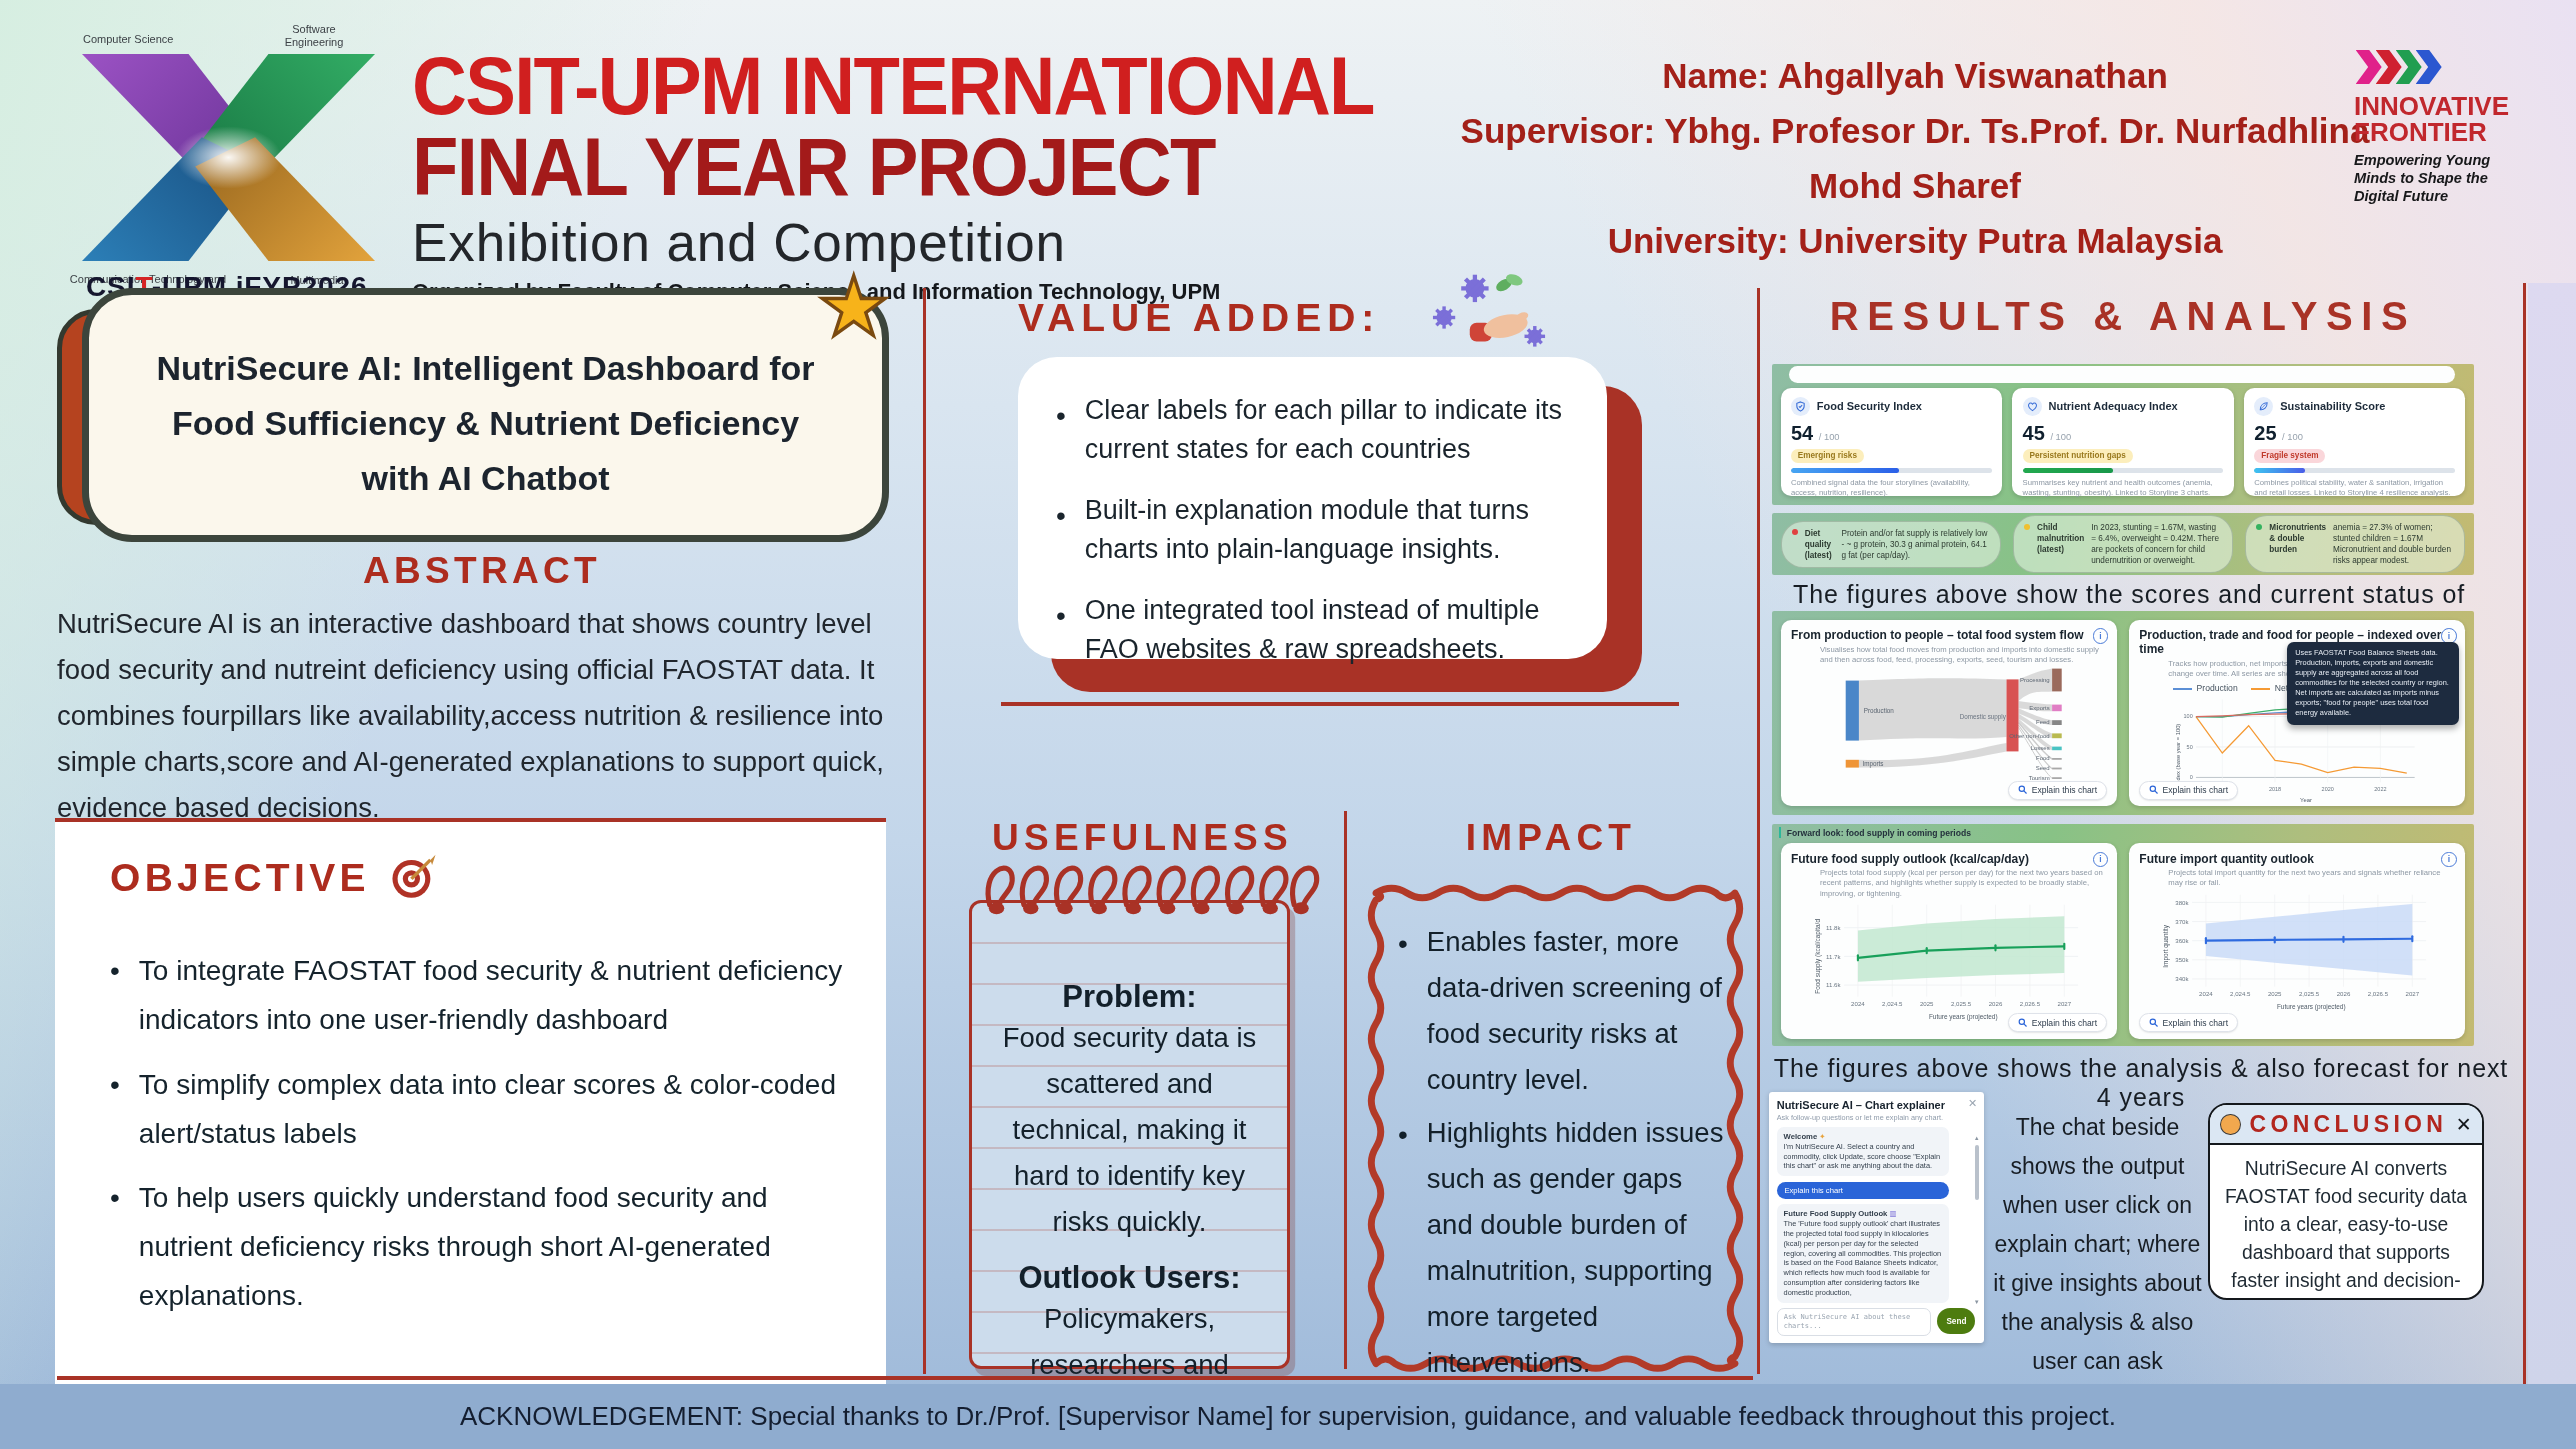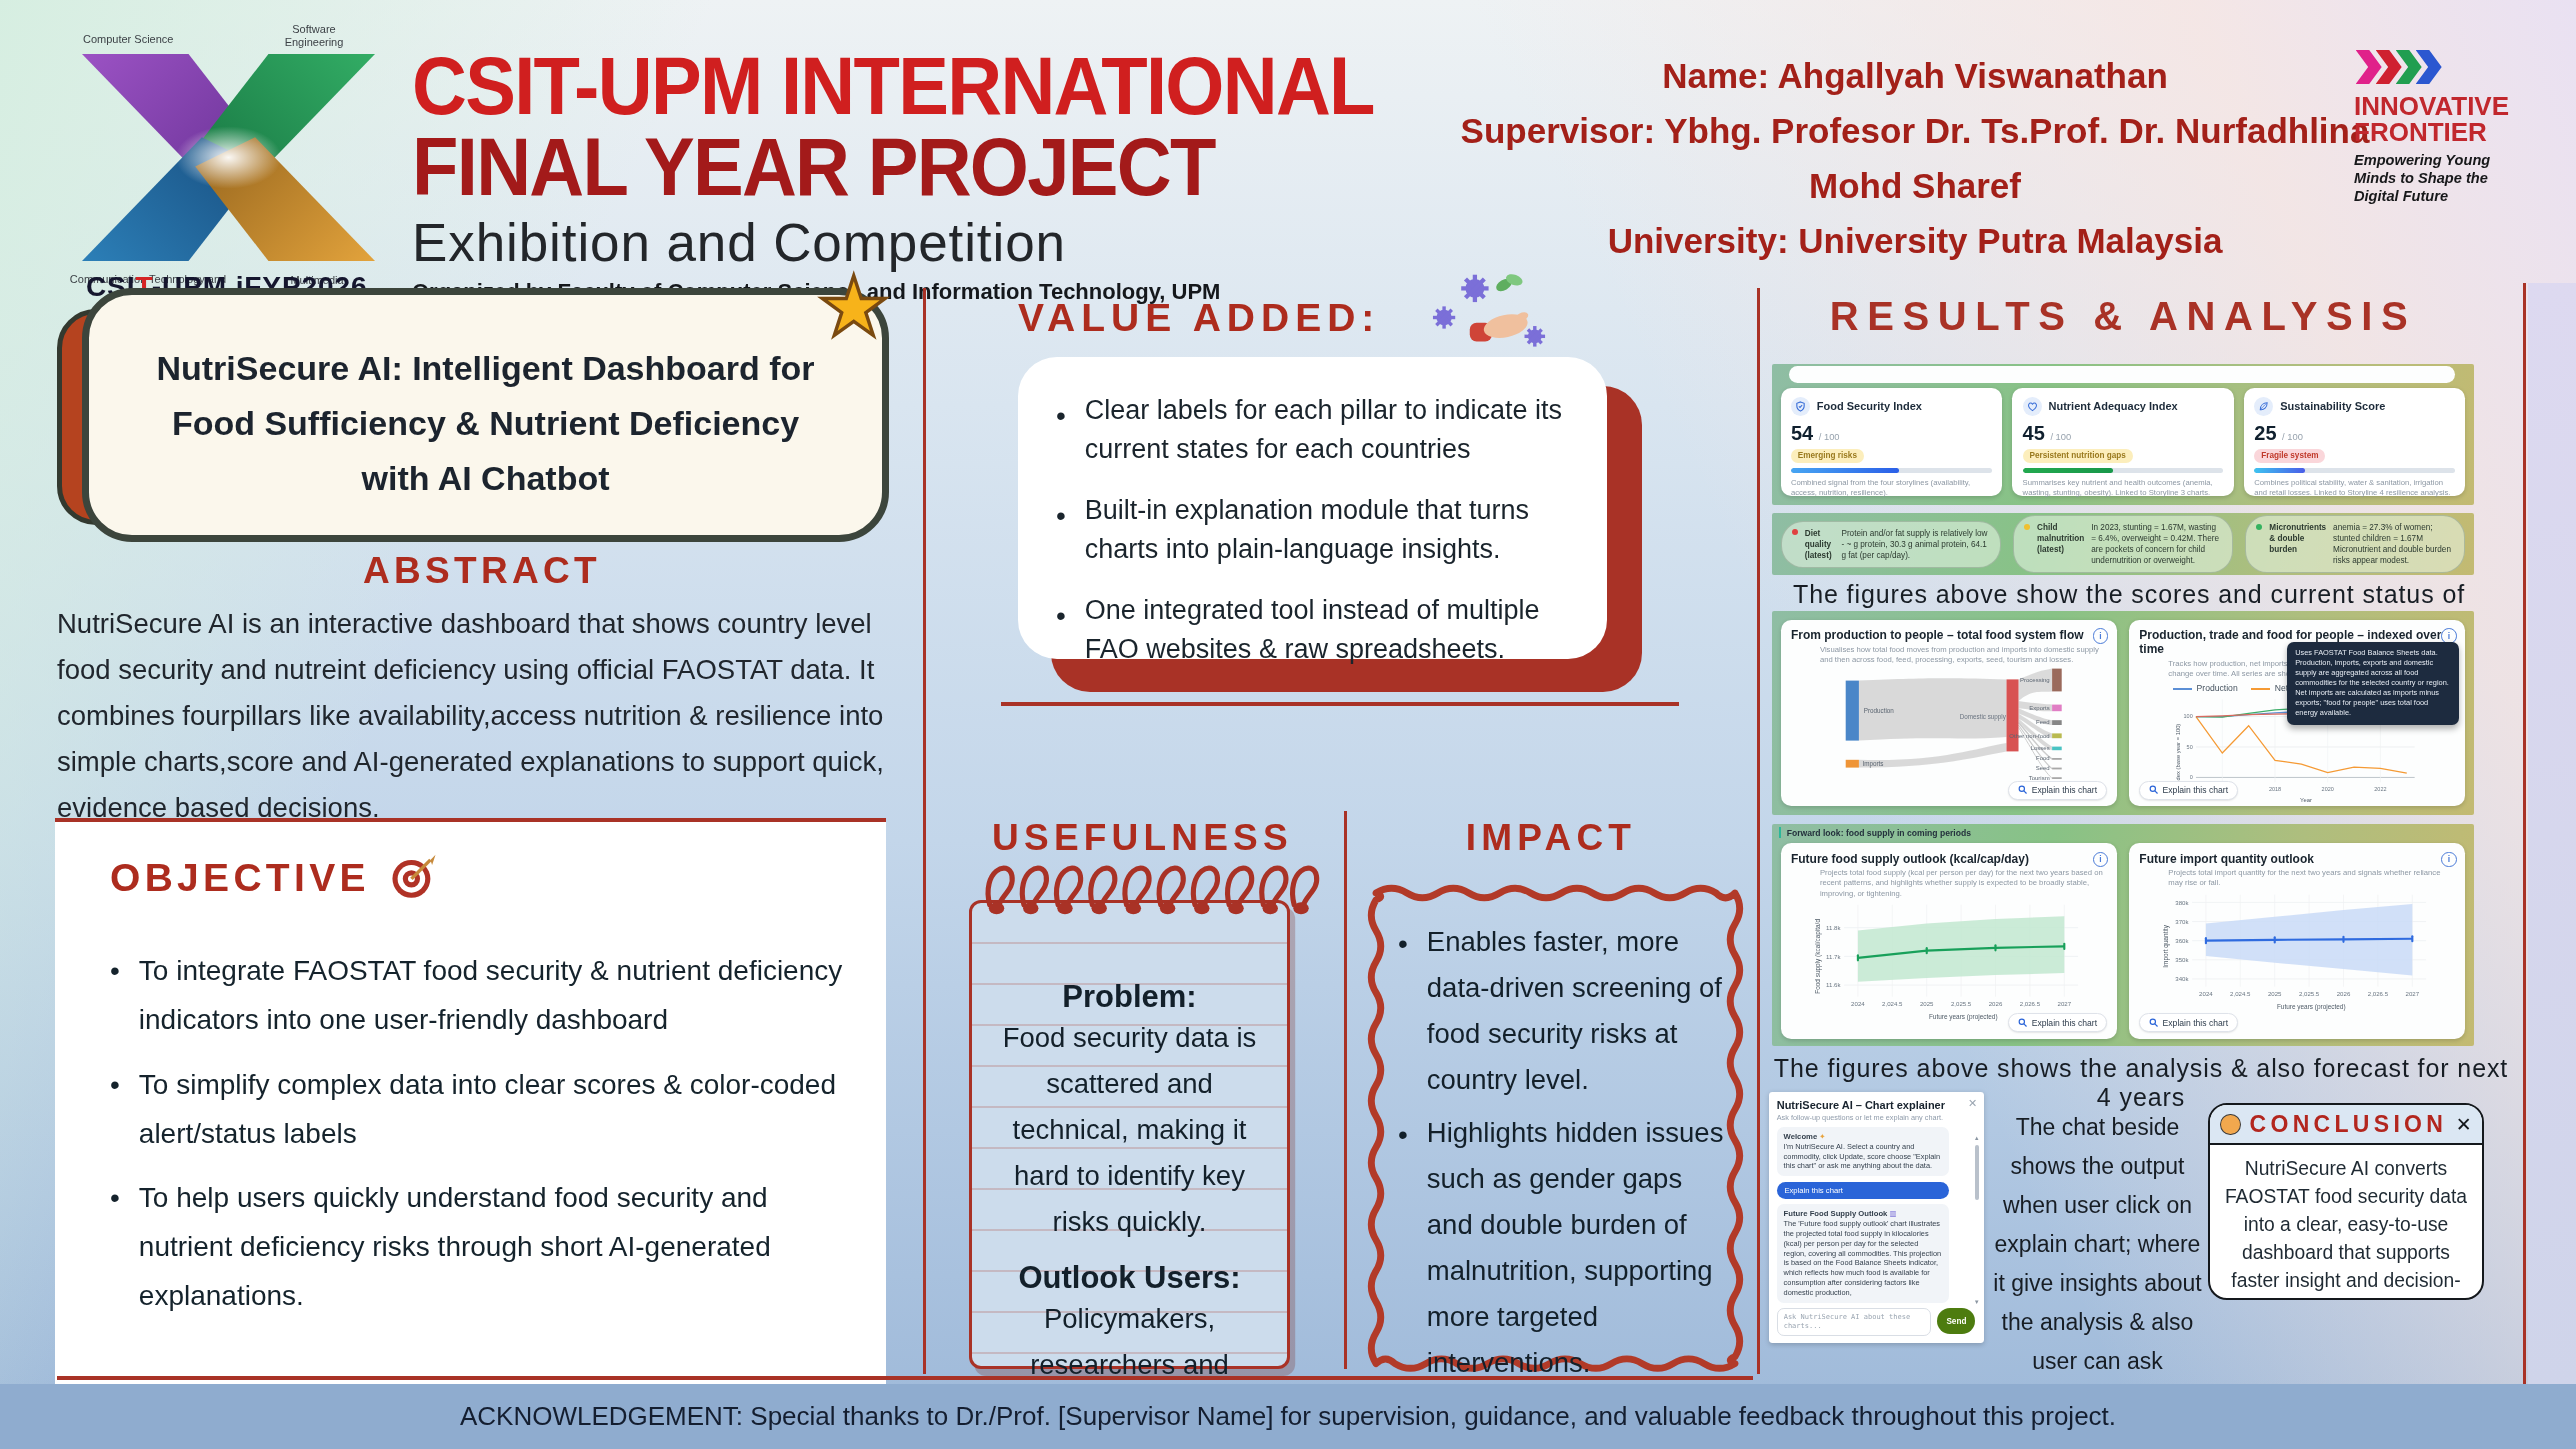--- a/index.html
+++ b/index.html
@@ -326,21 +326,21 @@
                 <path d="M8.5 11.5 L11 14 L15.5 9" fill="none" stroke="#3a6fd8" stroke-width="2.4"></path>
               </svg>
             </span>
           <span>Food Security Index</span>
           </div>
         <div class="scoreline"><span>54</span> <span class="den">/ 100</span></div>
         <span class="badge" style="background: rgb(252, 238, 188); color: rgb(154, 122, 31);">Emerging risks</span>
         <div class="track">
             <div class="score-fill" style="width: 54%; background: linear-gradient(90deg, rgb(71, 165, 242), rgb(43, 95, 232));"></div>
           </div>
-        <div class="scap">Combined signal from the four storylines (availability, access, nutrition, resilience).</div>
+        <div class="scap">Combined signal data the four storylines (availability, access, nutrition, resilience).</div>
       </div>
       <div class="scard">
         <div class="row1">
             <span class="icirc">
           <svg width="11" height="11" viewBox="0 0 24 24">
                 <path d="M12 21 C5 16 2 11 4 7 C6 3.5 10 4 12 7 C14 4 18 3.5 20 7 C22 11 19 16 12 21 Z" fill="none" stroke="#3a6fd8" stroke-width="2.2"></path>
               </svg>
             </span>
           <span>Nutrient Adequacy Index</span>
           </div>

